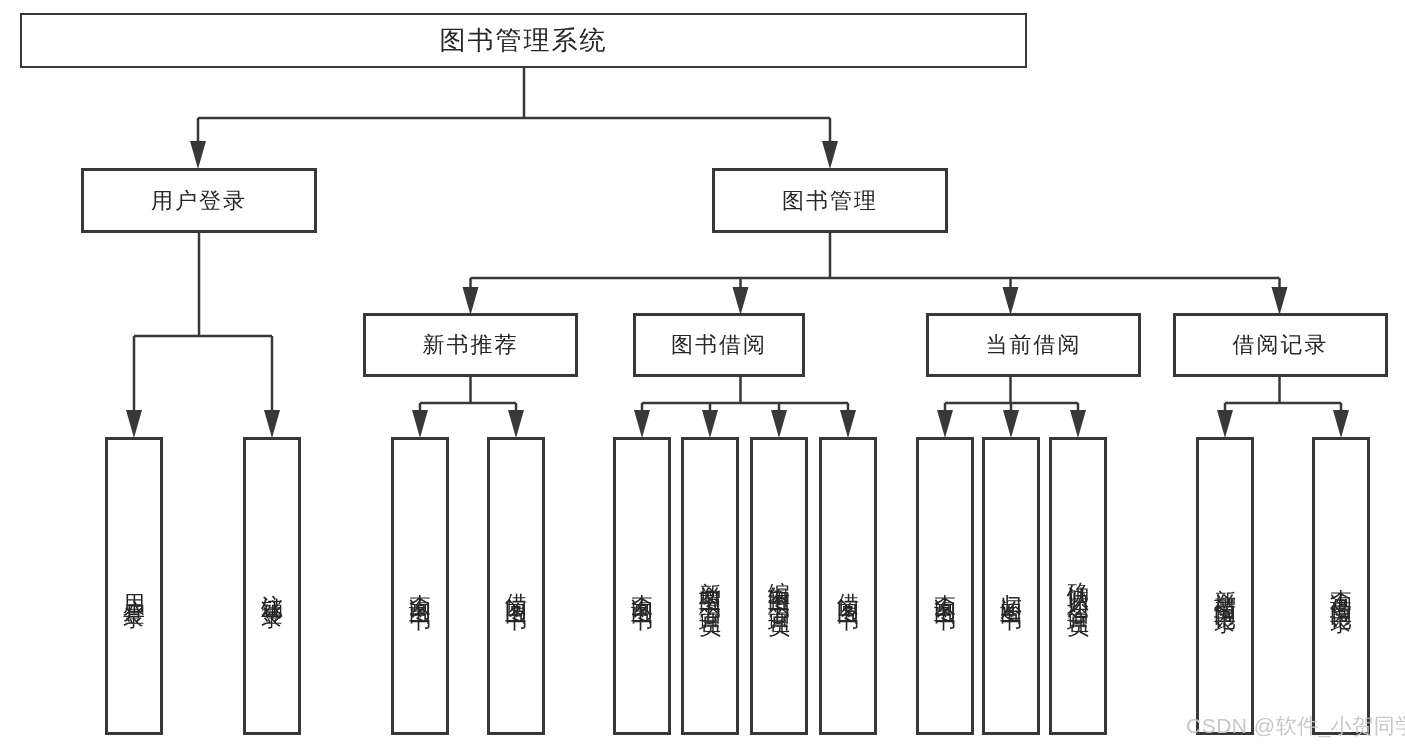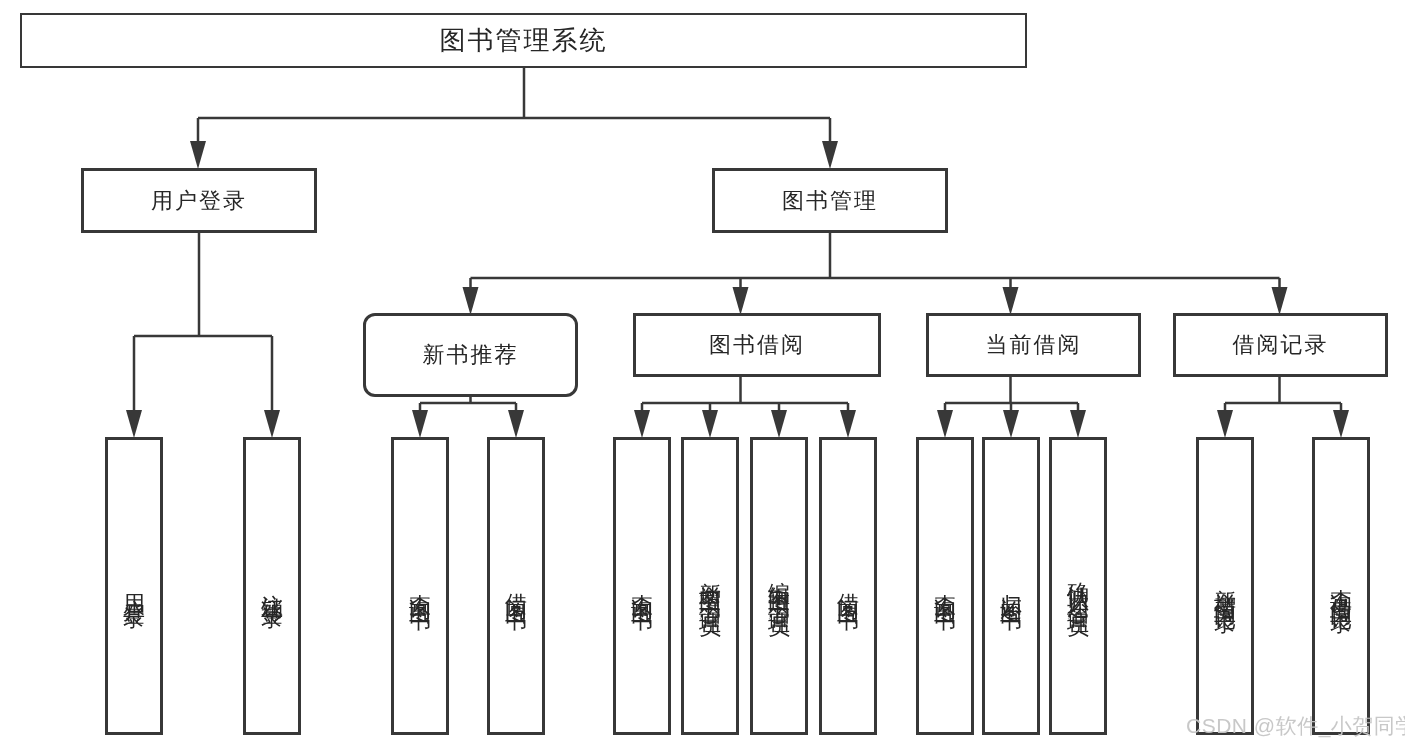--- a/index.html
+++ b/index.html
@@ -70,24 +70,24 @@
     <span>图书管理系统</span>
   </div>
 
   <div class="node" style="left:81px; top:168px; width:236px; height:65px;">
     <span>用户登录</span>
   </div>
   <div class="node" style="left:712px; top:168px; width:236px; height:65px;">
     <span>图书管理</span>
   </div>
 
-  <div class="node" style="left:363px; top:313px; width:215px; height:84px;border-radius:12px;">
+  <div class="node" style="left:363px; top:313px; width:215px; height:64px;">
     <span>新书推荐</span>
   </div>
-  <div class="node" style="left:633px; top:313px; width:248px; height:64px;justify-content:center;">
+  <div class="node" style="left:633px; top:313px; width:172px; height:64px;justify-content:center;">
     <span>图书借阅</span>
   </div>
   <div class="node" style="left:903px; top:313px; width:215px; height:64px;margin-left:23px;">
     <span>当前借阅</span>
   </div>
   <div class="node" style="left:1173px; top:313px; width:215px; height:64px;">
     <span>借阅记录</span>
   </div>
 
   <div class="leaf" style="left:105px; top:437px;">

